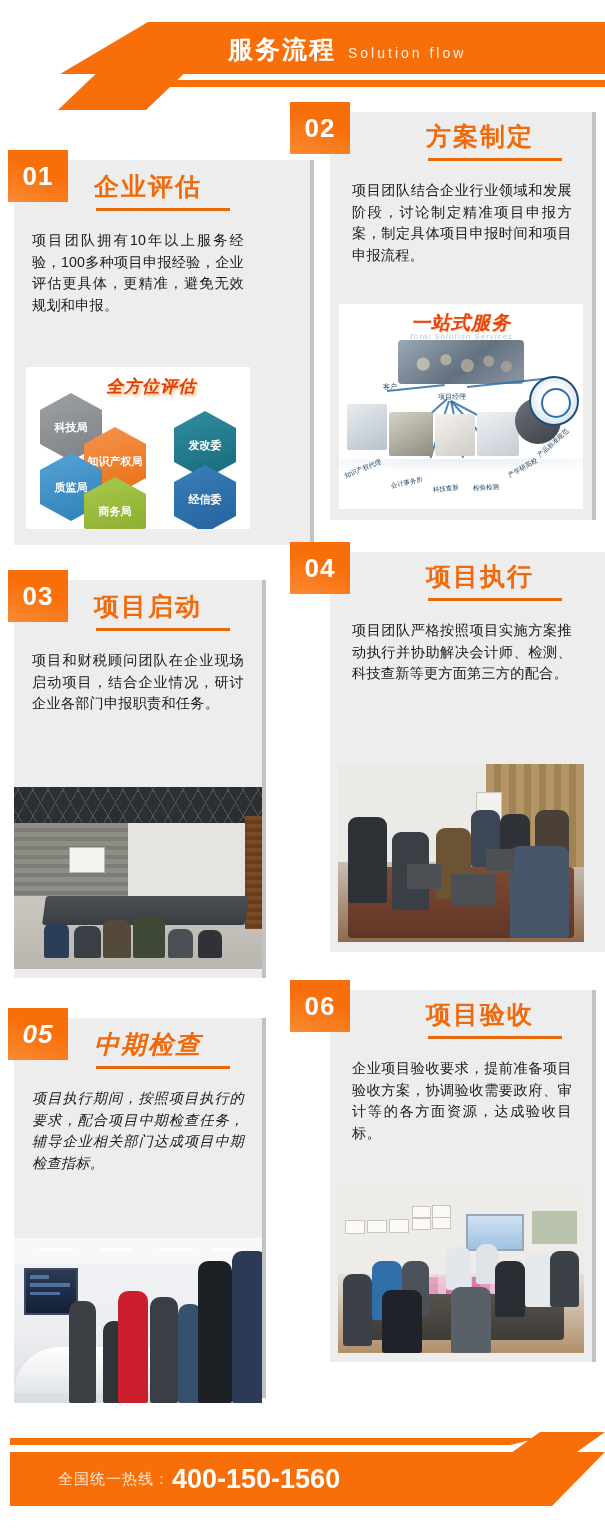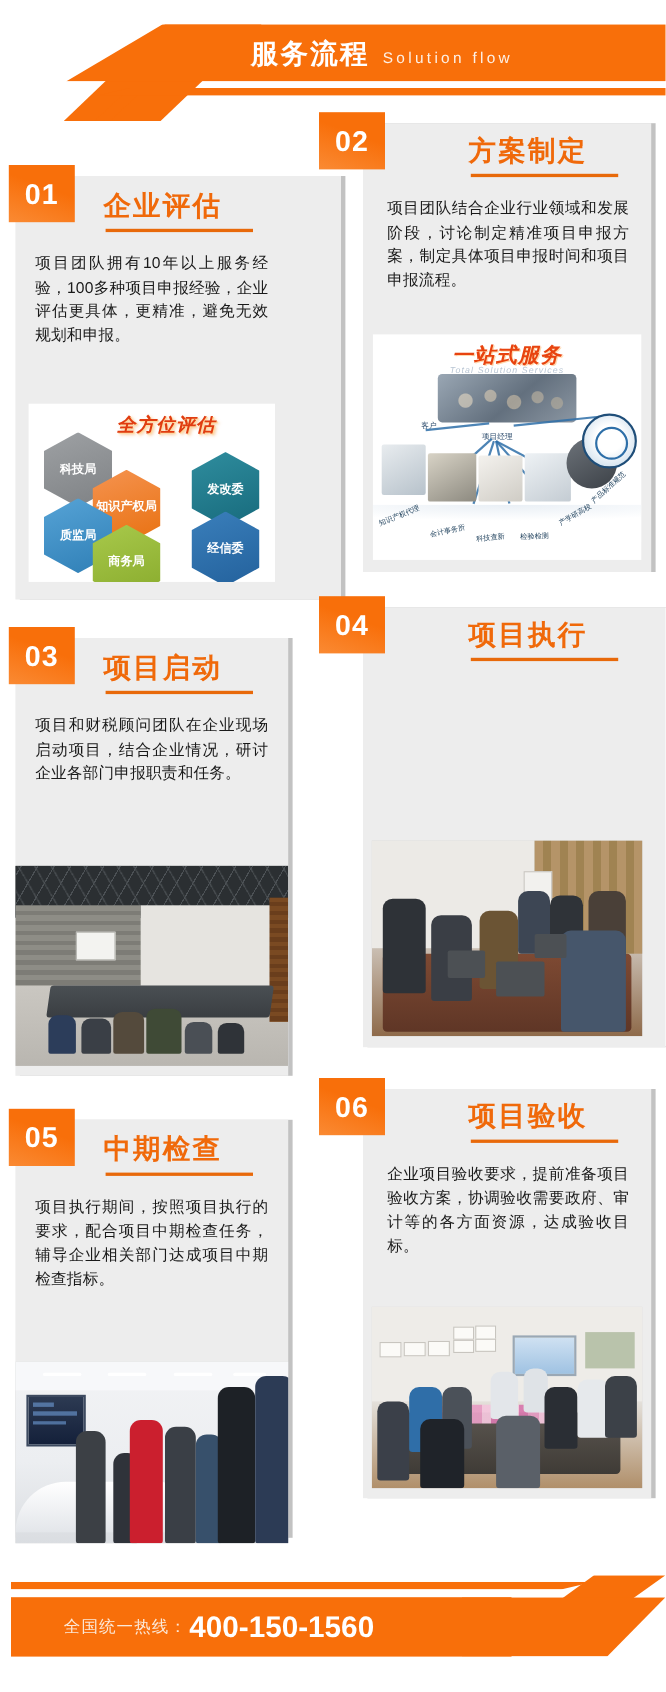--- a/index.html
+++ b/index.html
@@ -320,20 +320,21 @@
         </div>
       </div>
     </div>
   </div>
 
   <div class="card" style="left:330px;top:552px;width:262px;height:400px;padding-left:35px;">
     <div class="card-body"></div>
     <div class="badge" style="left:-40px;top:-10px;">04</div>
     <div class="card-title" style="left:96px;top:8px;">项目执行</div>
     <div class="card-title-rule" style="left:98px;top:46px;width:134px;"></div>
+    <div class="card-desc" style="left:22px;top:68px;width:220px;">项目团队严格按照项目实施方案推动执行并协助解决会计师、检测、科技查新等更方面第三方的配合。</div>
 
     <div class="card-photo" style="left:8px;top:212px;width:246px;height:178px;">
       <div class="ph ph-meet">
         <div class="wall"></div>
         <div class="curt"></div>
         <div class="ac"></div>
         <div class="tbl"></div>
         <div class="ppl">
           <i style="left:4%;top:30%;width:16%;height:48%;background:#2e3237;"></i>
           <i style="left:22%;top:38%;width:15%;height:44%;background:#3a3e45;"></i>
@@ -343,21 +344,21 @@
           <i style="left:80%;top:26%;width:14%;height:34%;background:#4a4038;"></i>
           <i style="left:70%;top:46%;width:24%;height:52%;background:#46566b;"></i>
         </div>
         <div class="lap" style="left:46%;top:62%;width:18%;height:18%;"></div>
         <div class="lap" style="left:28%;top:56%;width:14%;height:14%;"></div>
         <div class="lap" style="left:60%;top:48%;width:12%;height:12%;"></div>
       </div>
     </div>
   </div>
 
-  <div class="card" style="left:14px;top:1018px;width:248px;height:380px;">
+  <div class="card" style="left:14px;top:1018px;width:248px;height:380px;font-style:italic;">
     <div class="card-body"></div>
     <div class="badge" style="left:-6px;top:-10px;">05</div>
     <div class="card-title" style="left:80px;top:10px;">中期检查</div>
     <div class="card-title-rule" style="left:82px;top:48px;width:134px;"></div>
     <div class="card-desc" style="left:18px;top:70px;width:212px;">项目执行期间，按照项目执行的要求，配合项目中期检查任务，辅导企业相关部门达成项目中期检查指标。</div>
 
     <div class="card-photo" style="left:0px;top:220px;width:248px;height:165px;">
       <div class="ph ph-show">
         <div class="ceil">
           <i style="left:10%;width:14%;"></i>

